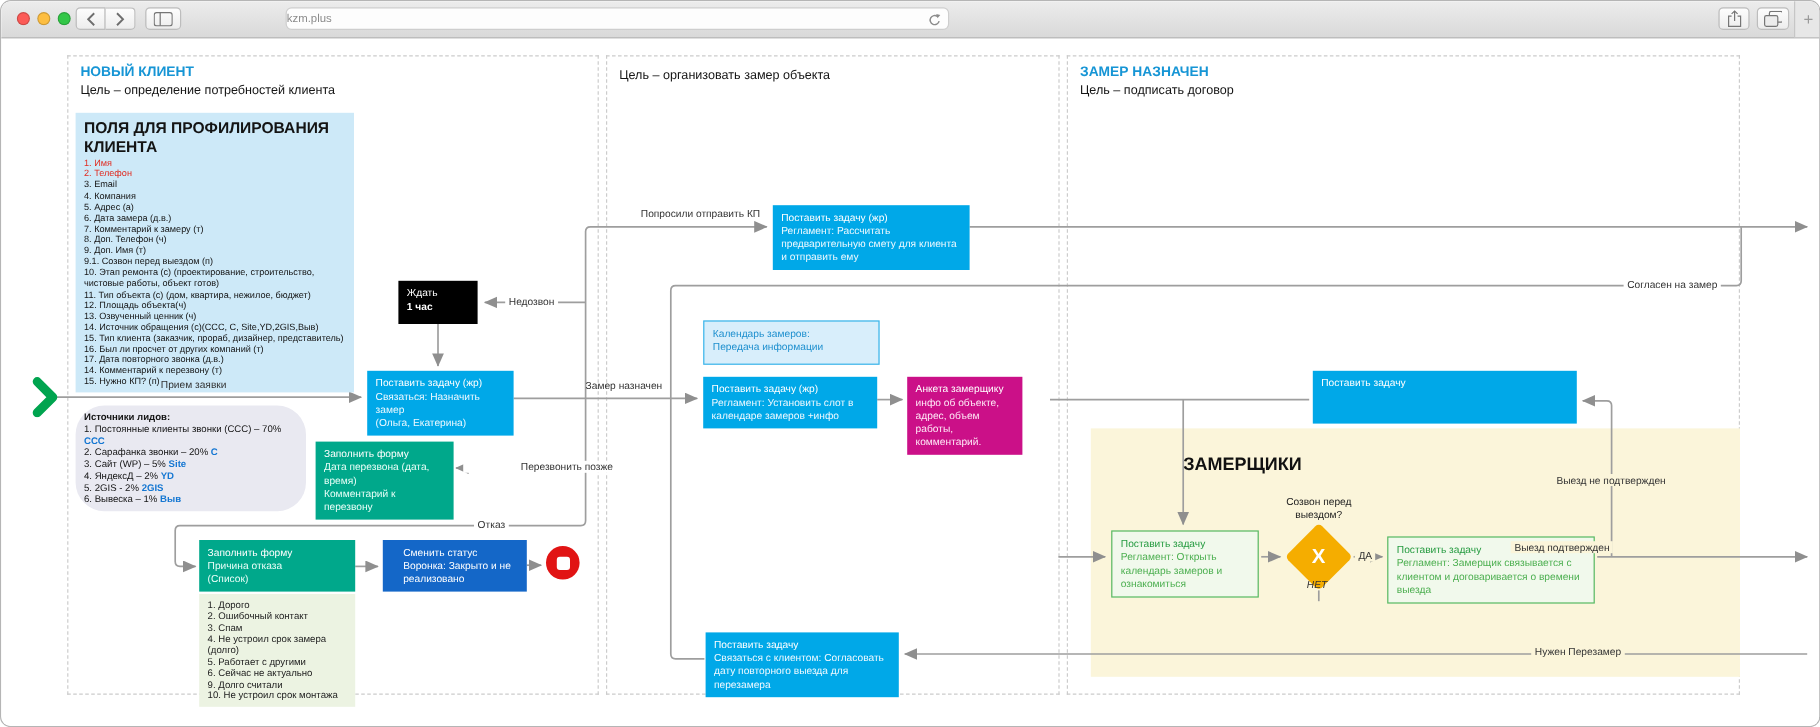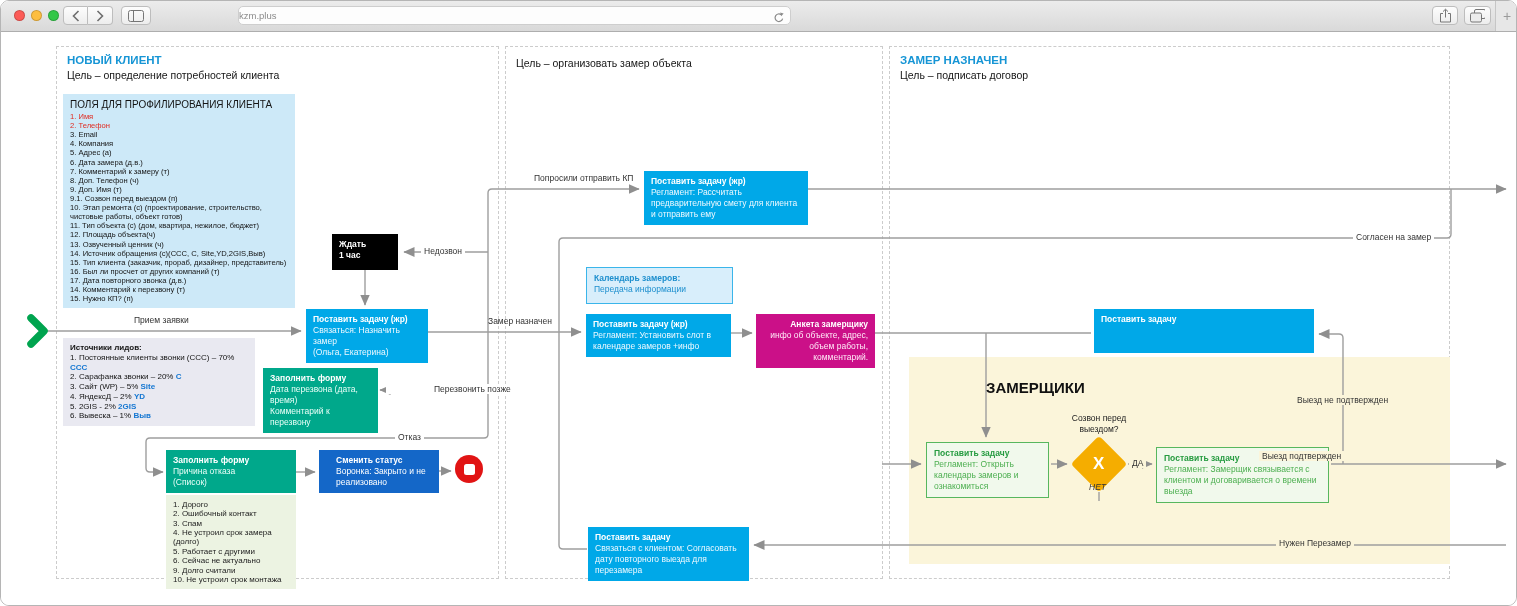--- a/index.html
+++ b/index.html
@@ -25,38 +25,38 @@
   
   .content{position:absolute;inset:0;background:#fff;}
   .wires{position:absolute;left:0;top:0;z-index:1;}
   .stage{position:absolute;border:1px dashed #cccccc;box-sizing:border-box;z-index:0;background:#fff;}
   .stage .hd{padding:7px 10px 0 10px;}
   .stage-title{color:#1695d5;font-weight:bold;font-size:11.5px;}
   .stage-sub{font-size:10.5px;color:#151515;margin-top:3px;}
   .zone{position:absolute;left:908px;top:356px;width:541px;height:207px;background:#fbf5da;z-index:1;}
   .zone-label{position:absolute;left:985px;top:378px;font-size:15px;font-weight:bold;color:#111;z-index:2;}
   .node{position:absolute;padding:5px 7px;font-size:8.5px;line-height:1.3;z-index:2;box-sizing:border-box;}
-  .node .t{font-weight:bold;display:block;}
+  .node .t{font-weight:normal;display:block;}
   .node .b{display:block;white-space:pre-line;}
   .cyan{background:#00a8e8;color:#fff;}
   .cyan .b{color:#eef9ff;}
   .teal{background:#00a88b;color:#fff;}
   .teal .b{color:#e9fff8;}
   .dblue{background:#1467c8;color:#fff;}
   .magenta{background:#cb1088;color:#fff;}
   .magenta .b{color:#ffeaf7;}
   .blackbox{background:#000;color:#fff;}
   .calendar{background:#d8eefb;border:1.5px solid #3ab5ea;color:#1d8fce;}
   .greenbox{background:#f1f9ec;border:1px solid #57b75e;color:#4caf50;}
   .greenbox .t{color:#259b40;}
   .fields{background:#cde9f8;color:#141414;font-size:7.6px;line-height:1.2;width:232px;}
-  .fields .bt{font-weight:normal;display:block;margin-bottom:1px;font-size:10px;}
+  .fields .bt{font-weight:bold;display:block;margin-bottom:1px;font-size:13px;}
   .fitem{display:block;}
   .fitem.red{color:#e02b20;}
-  .sources{background:#e9e9f1;color:#141414;font-size:8px;line-height:1.22;width:192px;}
+  .sources{background:#e9e9f1;color:#141414;font-size:8px;line-height:1.22;width:192px;border-radius:24px;}
   .sources .bt{font-weight:bold;display:block;}
   .sitem{display:block;}
   .scode{color:#1577d2;font-weight:bold;}
   .listbox{background:#ecf3e2;color:#222;font-size:8px;line-height:1.17;width:130px;}
   .litem{display:block;}
   .elabel{position:absolute;font-size:8.5px;color:#333;z-index:3;white-space:nowrap;}
   .bg-w{background:#fff;padding:0 3px;}
   .bg-y{background:#fbf5da;padding:0 3px;}
   .diamond{position:absolute;left:1078px;top:443px;width:40px;height:40px;background:#f5ad00;transform:rotate(45deg);border-radius:4px;z-index:2;display:flex;align-items:center;justify-content:center;}
   .diamond span{transform:rotate(-45deg);color:#fff;font-weight:bold;font-size:17px;}
@@ -253,21 +253,21 @@
       <span class="b">Регламент: Рассчитать предварительную смету для клиента и отправить ему</span>
     </div>
     <div class="node calendar" style="left:585px;top:266px;width:147px;min-height:37px;">
       <span class="t">Календарь замеров:</span>
       <span class="b">Передача информации</span>
     </div>
     <div class="node cyan" style="left:585px;top:313px;width:145px;min-height:37px;">
       <span class="t">Поставить задачу (жр)</span>
       <span class="b">Регламент: Установить слот в календаре замеров +инфо</span>
     </div>
-    <div class="node magenta" style="left:755px;top:313px;width:119px;min-height:38px;text-align:right;">
+    <div class="node magenta" style="left:755px;top:313px;width:96px;min-height:38px;">
       <span class="t">Анкета замерщику</span>
       <span class="b">инфо об объекте, адрес, объем работы, комментарий.</span>
     </div>
     <div class="node cyan" style="left:587px;top:526px;width:161px;min-height:42px;">
       <span class="t">Поставить задачу</span>
       <span class="b">Связаться с клиентом: Согласовать дату повторного выезда для перезамера</span>
     </div>
 
     <div class="node cyan" style="left:1093px;top:308px;width:220px;min-height:44px;">
       <span class="t">Поставить задачу</span>

